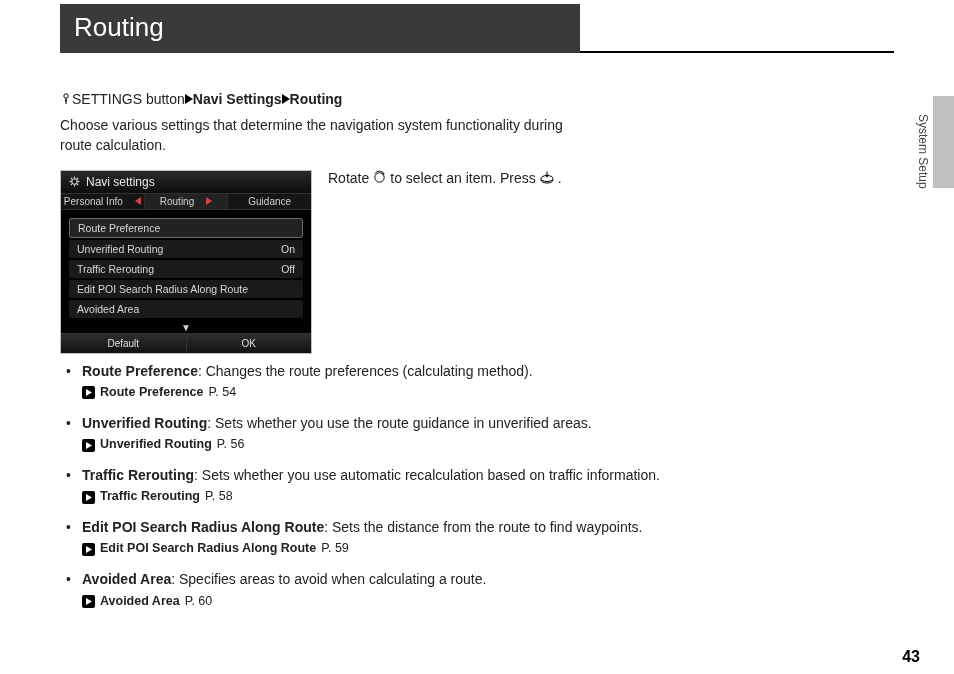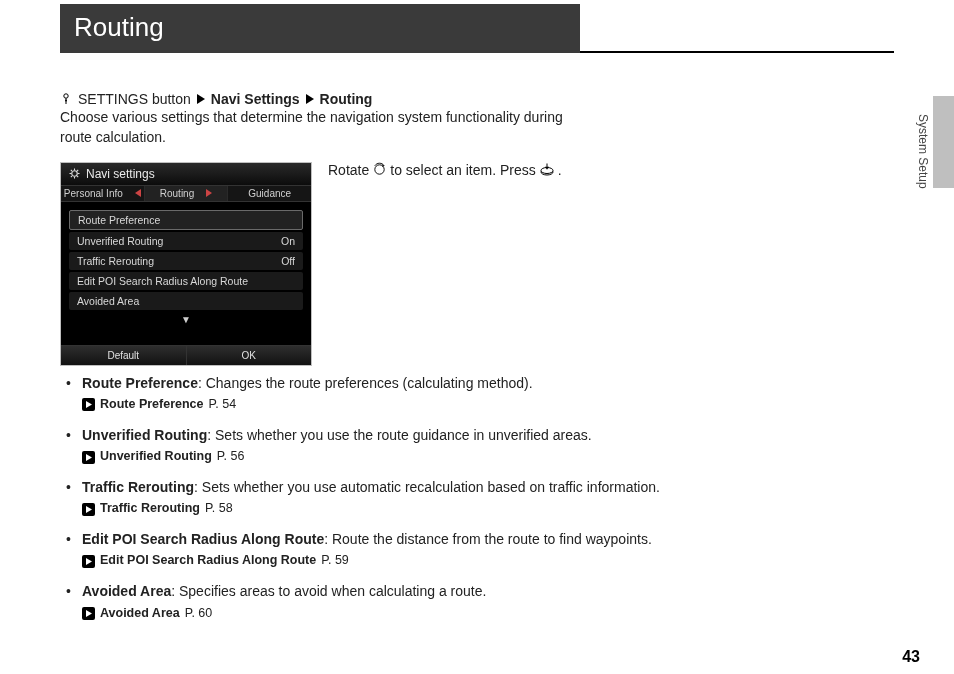--- a/index.html
+++ b/index.html
@@ -2,40 +2,40 @@
 <html><head>
 <meta charset="utf-8">
 <style>
   * { box-sizing: border-box; margin: 0; padding: 0; }
   html, body { width: 954px; height: 674px; font-family: "Segoe UI", Arial, sans-serif; color: #000; background: #fff; }
   .page { position: relative; width: 954px; height: 674px; padding: 0 60px 0 60px; }
   .title-bar { display: flex; align-items: stretch; margin-top: 4px; }
   .title-block { background: #3a3a3a; color: #fff; font-size: 26px; font-weight: 300; padding: 8px 18px 10px 14px; flex: 0 0 520px; }
   .title-right { flex: 1; border-bottom: 2px solid #000; }
   .content { margin-top: 38px; font-size: 14px; color: #222; }
-  .breadcrumb { display: flex; align-items: center; gap: 6px; }
+  .breadcrumb { display: flex; align-items: center; gap: 0; margin-bottom: 8px; }
   .glyph-dot { width: 12px; height: 12px; display: inline-block; }
   .glyph-dot svg { display: block; }
   .tri { display: inline-block; width: 0; height: 0; border-top: 5px solid transparent; border-bottom: 5px solid transparent; border-left: 8px solid #000; }
   .desc { line-height: 1.45; margin-bottom: 14px; max-width: 520px; }
   .row { display: flex; gap: 16px; align-items: flex-start; margin-bottom: 8px; }
   .device { width: 252px; border: 1px solid #bfbfbf; background: #000; color: #d8d8d8; font-size: 11px; }
   .dev-title { display:flex; align-items:center; gap:6px; background: linear-gradient(#2a2a2a,#0c0c0c); padding: 4px 8px; font-size: 12px; color:#eaeaea; }
   .cog { width:11px; height:11px; display:inline-block; }
   .dev-tabs { display:flex; background:#151515; border-top:1px solid #333; border-bottom:1px solid #333; }
   .dev-tab { flex:1; text-align:center; padding:2px 0; font-size:10px; color:#d0d0d0; border-right:1px solid #2a2a2a; display:flex; align-items:center; justify-content:center; gap:12px;}
   .dev-tab:last-child { border-right:none;text-align:center;}
   .dev-tab.sel { background:#222; }
   .tri-left { width:0;height:0;border-top:4px solid transparent;border-bottom:4px solid transparent;border-right:6px solid #c44; }
   .tri-right { width:0;height:0;border-top:4px solid transparent;border-bottom:4px solid transparent;border-left:6px solid #c44; }
   .dev-list { padding: 6px 8px 0 8px; }
   .dev-item { display:flex; justify-content:space-between; padding:3px 8px; margin:2px 0; background:#1a1a1a; border-radius:2px; font-size:10.5px;}
   .dev-item.sel { border:1px solid #6a6a6a; background:#222;}
   .dev-arrow { text-align:center; color:#cfcfcf; font-size:10px; padding:2px 0 0 0;}
-  .dev-buttons { display:flex; border-top:1px solid #333; margin-top:20px;}
+  .dev-buttons { display:flex; border-top:1px solid #333; margin-top:0;}
   .dev-btn { flex:1; text-align:center; padding:4px 0; font-size:10px; background:linear-gradient(#2e2e2e,#121212); color:#e0e0e0; border-right:1px solid #333;}
   .dev-btn:last-child{border-right:none;}
   .instr { font-size:14px; display:flex; align-items:center; gap:3px; flex-wrap:wrap;}
   .dial { width:15px; height:15px; display:inline-block;}
   .sel-icon { width:16px; height:13px; display:inline-block;}
   .following { margin: 6px 0 10px 0; }
   ul.items { list-style: none; padding-left: 4px; }
   ul.items > li { position:relative; padding-left: 18px; margin-bottom: 12px; line-height:1.4; max-width: 720px;}
   ul.items > li::before { content:"•"; position:absolute; left:2px; top:0; font-size:14px;}
   .item-title { font-weight:600; }
@@ -187,21 +187,21 @@
         <div class="xref">
           <span class="xr-icon"><svg viewBox="0 0 13 13">
                 <rect x="0" y="0" width="13" height="13" rx="2" fill="#000"></rect>
                 <polygon points="4,3 10,6.5 4,10" fill="#fff"></polygon>
               </svg></span>
           <span class="xr-label">Traffic Rerouting</span>
           <span>P. 58</span>
         </div>
       </li>
       <li>
-        <span class="item-title">Edit POI Search Radius Along Route</span><span>: Route the distance from the route to find waypoints.</span>
+        <span class="item-title">Edit POI Search Radius Along Route</span><span>: Sets the distance from the route to find waypoints.</span>
         <div class="xref">
           <span class="xr-icon"><svg viewBox="0 0 13 13">
                 <rect x="0" y="0" width="13" height="13" rx="2" fill="#000"></rect>
                 <polygon points="4,3 10,6.5 4,10" fill="#fff"></polygon>
               </svg></span>
           <span class="xr-label">Edit POI Search Radius Along Route</span>
           <span>P. 59</span>
         </div>
       </li>
       <li>

